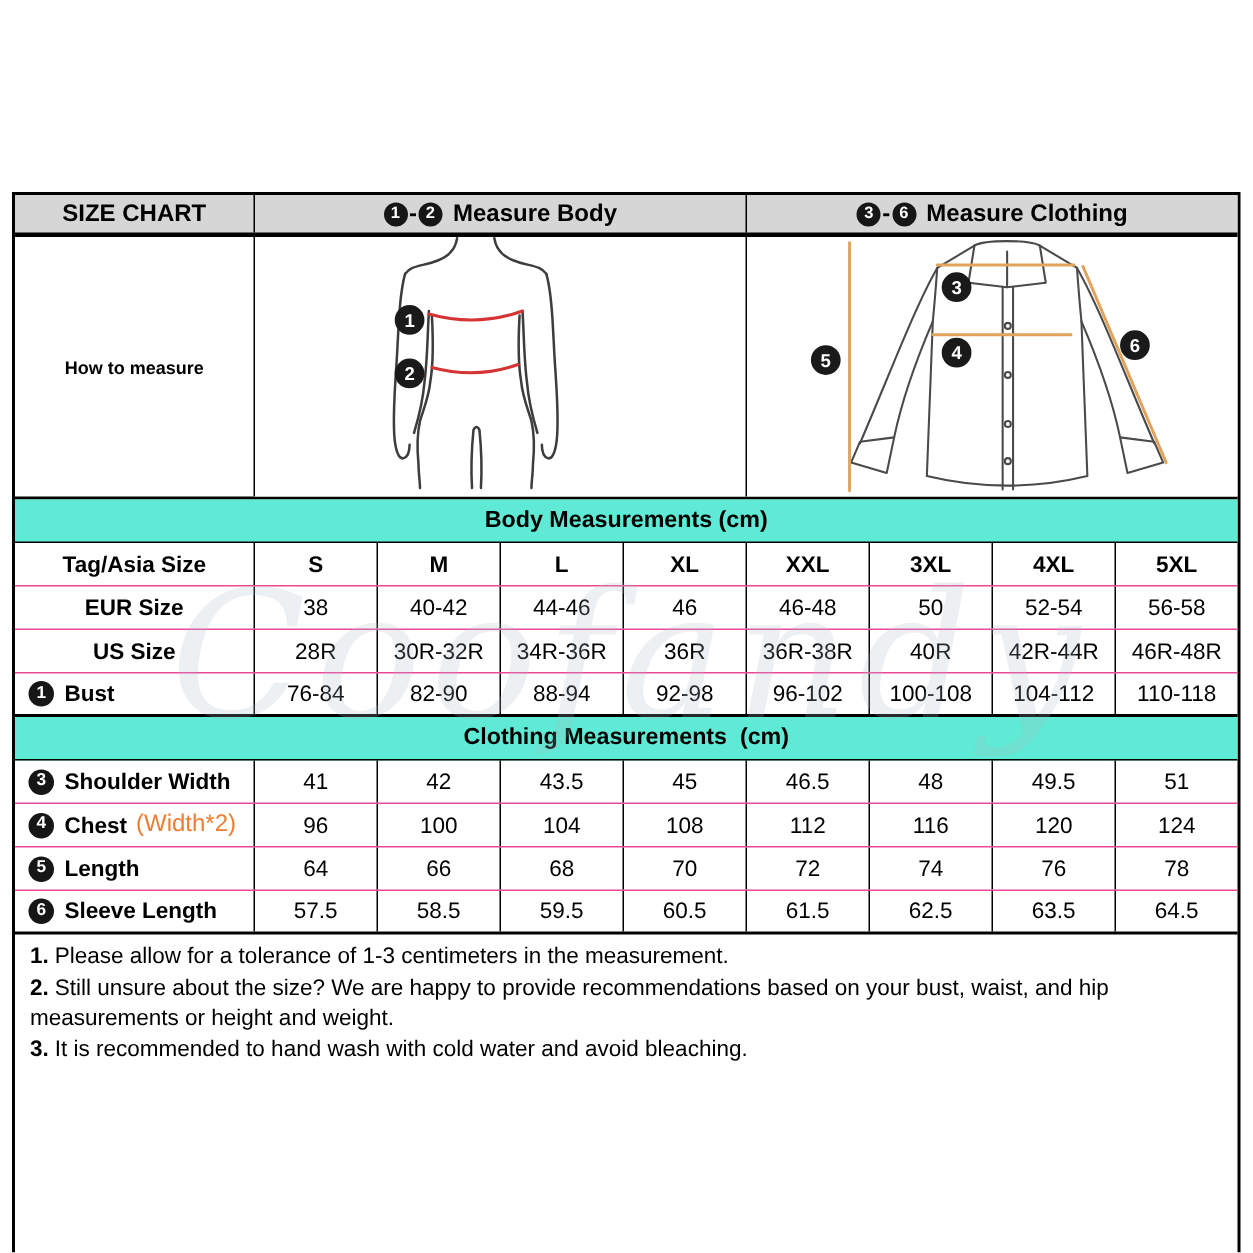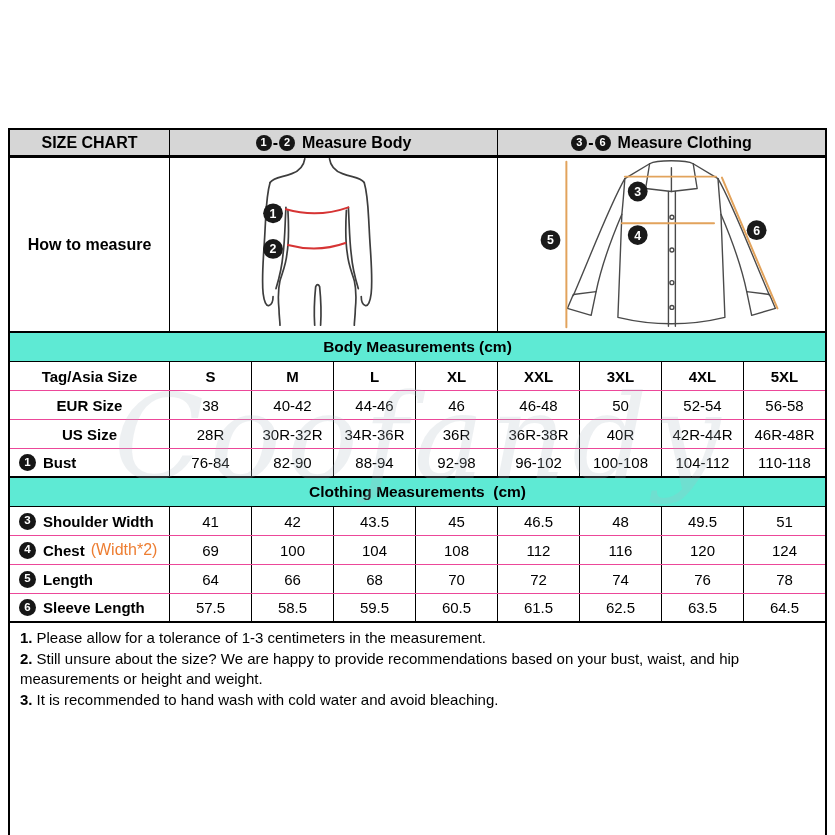--- a/index.html
+++ b/index.html
@@ -11,21 +11,21 @@
   .cell{box-sizing:border-box;display:flex;align-items:center;justify-content:center;overflow:hidden;}
 
   .head-row{height:28px;background:#d6d6d6;border-bottom:3px solid #000;}
   .label-col{width:159px;flex:0 0 159px;}
   .panel-col{flex:1 1 0;border-left:1px solid #000;}
   .header-cell{font-weight:bold;font-size:16px;}
   .hdr-text{margin-left:7px;}
   .hdr-dash{font-weight:bold;margin:0 1px;}
 
   .illus-row{height:175px;border-bottom:2px solid #000;}
-  .illus-label{font-weight:bold;font-size:16px;}
+  .illus-label{font-weight:bold;font-size:12px;}
   .illus-cell{position:relative;background:#fff;}
   .illus-cell svg{display:block;width:100%;height:100%;}
 
   .section-row{height:29px;background:#5eead4;border-bottom:1px solid #000;}
   .section-cell{width:100%;font-weight:bold;font-size:15.5px;white-space:pre;}
 
   .data-row{height:29px;border-bottom:1px solid #ec4899;background:transparent;}
   .data-row.thick{border-bottom:2px solid #000;}
   .label-cell{font-weight:bold;font-size:15px;}
   .label-cell.has-badge{justify-content:flex-start;padding-left:9px;}
@@ -221,21 +221,21 @@
           <div class="cell value-cell">46.5</div>
           <div class="cell value-cell">48</div>
           <div class="cell value-cell">49.5</div>
           <div class="cell value-cell">51</div>
         </div><div class="row data-row">
           <div class="cell label-col label-cell has-badge">
             <span class="badge">4</span>
             <span class="label-text">Chest</span>
             <span class="label-suffix">(Width*2)</span>
           </div>
-          <div class="cell value-cell">69</div>
+          <div class="cell value-cell">96</div>
           <div class="cell value-cell">100</div>
           <div class="cell value-cell">104</div>
           <div class="cell value-cell">108</div>
           <div class="cell value-cell">112</div>
           <div class="cell value-cell">116</div>
           <div class="cell value-cell">120</div>
           <div class="cell value-cell">124</div>
         </div><div class="row data-row">
           <div class="cell label-col label-cell has-badge">
             <span class="badge">5</span>

